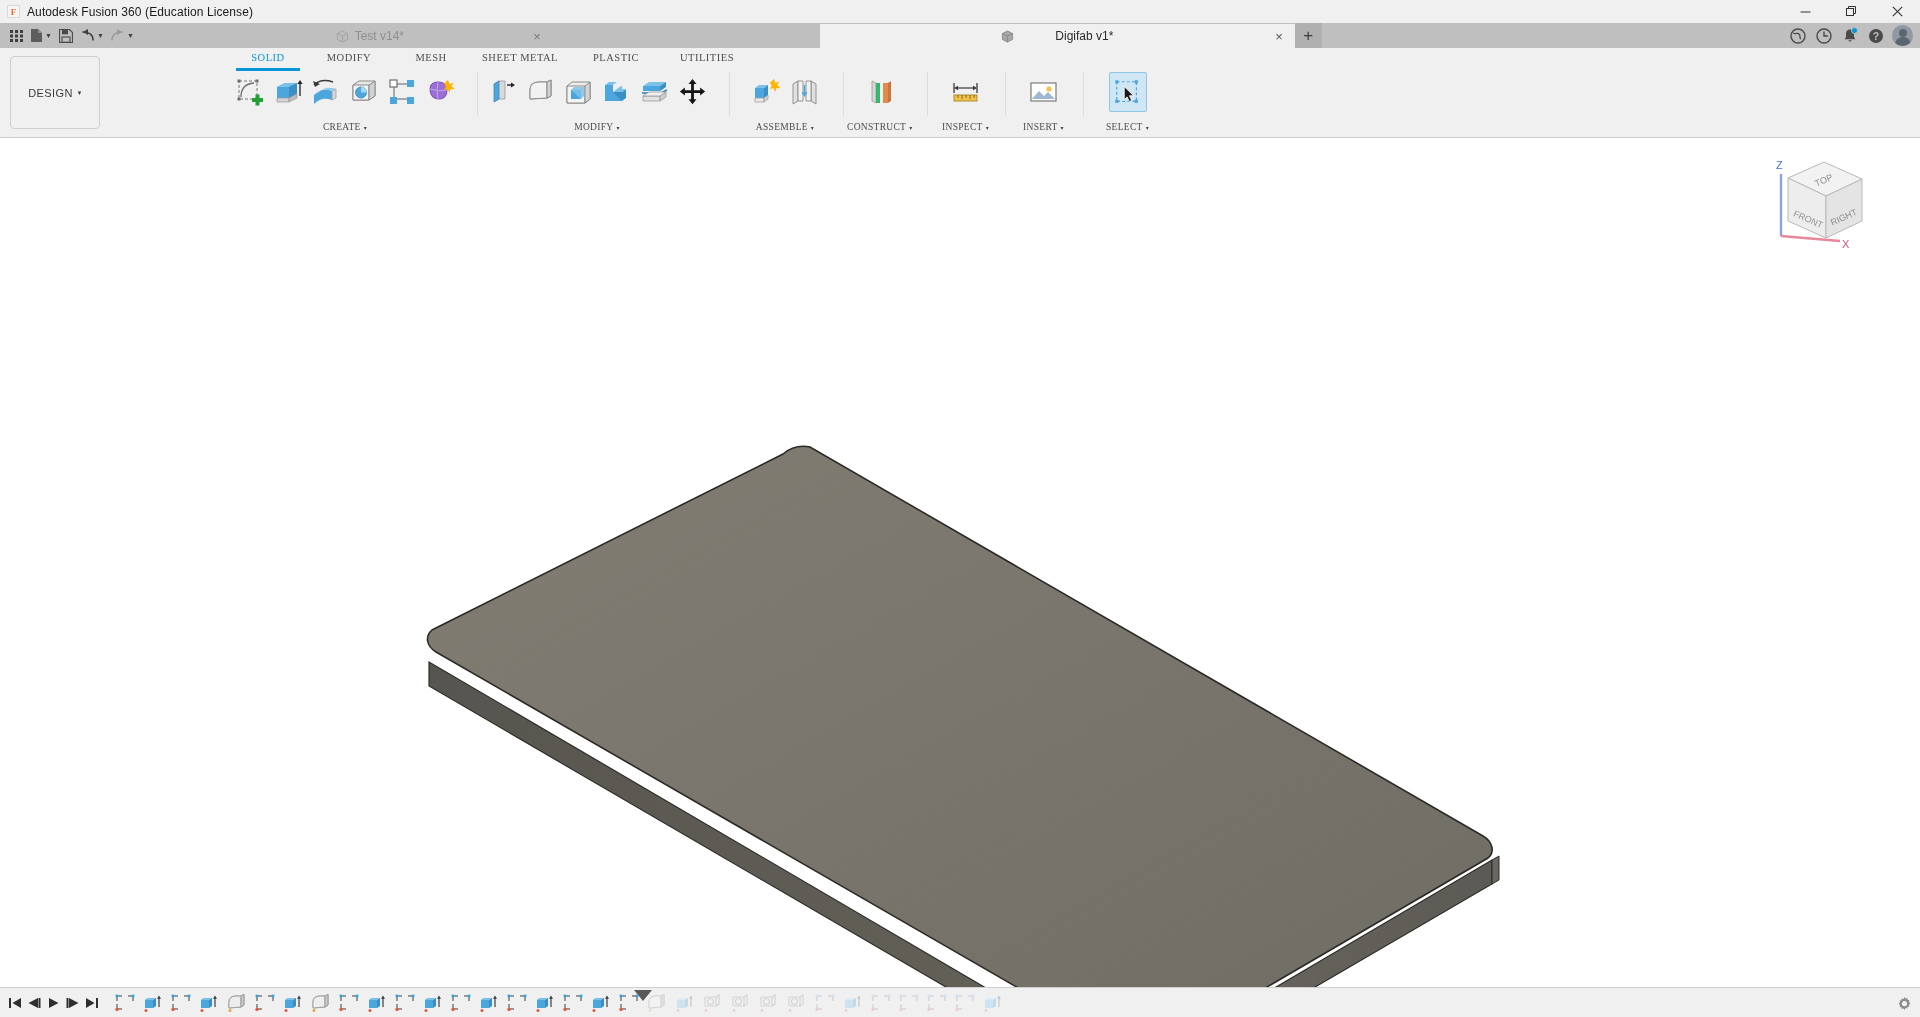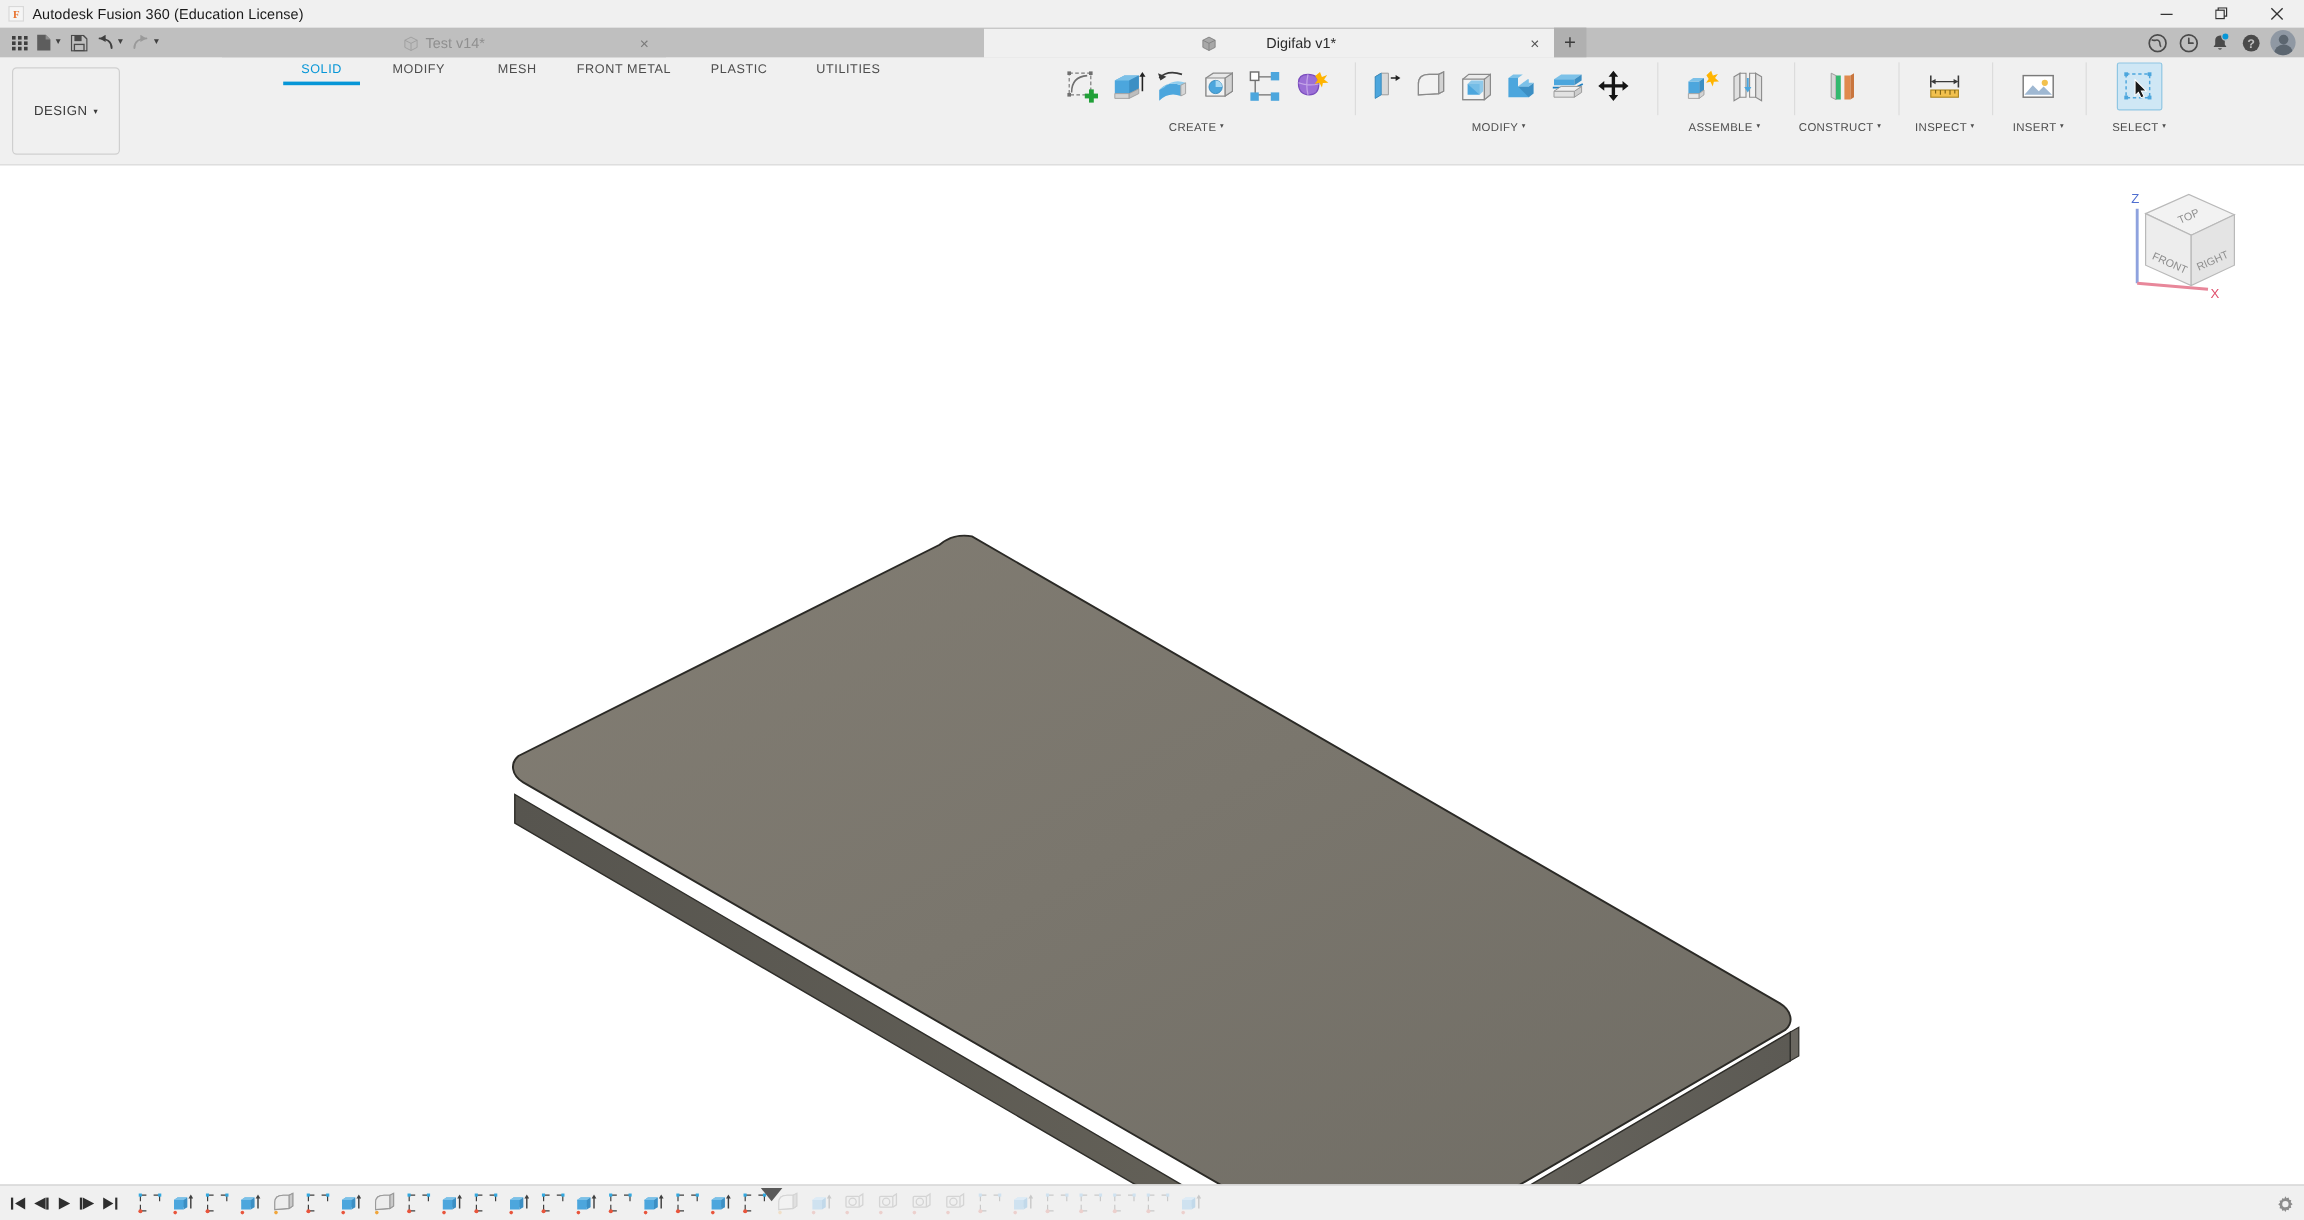--- a/index.html
+++ b/index.html
@@ -75,21 +75,21 @@
   .ribbon {
     flex:0 0 90px; height:90px; background:#f0f0f0; display:flex;
     border-bottom:1px solid #d2d2d2; position:relative;
   }
   .design-box {
     width:90px; margin:8px 0 8px 10px; border:1px solid #cfcfcf; border-radius:4px;
     display:flex; align-items:center; justify-content:center;
     font-size:11px; color:#3a3a3a; letter-spacing:0.4px; flex:0 0 auto; background:#f0f0f0;
   }
   .design-box .dcaret { font-size:7px; margin-left:5px; color:#3a3a3a; }
-  .ribbon-right { flex:1; display:flex; flex-direction:row; position:relative; }
+  .ribbon-right { flex:1; display:flex; flex-direction:column; position:relative;font-family:Liberation Serif, serif; }
 
   .rtabs { height:20px; display:flex; align-items:center; padding-left:8px; gap:0; }
   .rtab {
     font-size:10.5px; color:#4d4d4d; letter-spacing:0.5px; text-align:center;
     padding:0 6px; position:relative; height:20px; line-height:20px;
   }
   .rtab.active { color:#0696d7; }
   .rtab.active::after {
     content:""; position:absolute; left:6px; right:6px; bottom:-3px; height:3px; background:#0696d7;
   }
@@ -98,21 +98,21 @@
   .rgroup { display:flex; flex-direction:column; align-items:center; position:relative; height:68px; }
   .rgroup + .rgroup::before {
     content:""; position:absolute; left:0; top:4px; bottom:20px; width:1px; background:#dcdcdc;
   }
   .ricons { display:flex; align-items:flex-start; gap:0; padding:4px 6px 0 6px; }
   .ricon {
     width:38px; height:40px; display:flex; align-items:center; justify-content:center;
   }
   .rlabel {
     font-size:9.5px; color:#4d4d4d; letter-spacing:0.3px; margin-top:auto;
-    padding-bottom:4px; display:flex; align-items:flex-start; gap:3px; white-space:nowrap;
+    padding-bottom:4px; display:flex; align-items:center; gap:3px; white-space:nowrap;
   }
   .rlabel .lcaret { font-size:6px; }
 
   
   .canvas {
     flex:1; position:relative; background:#ffffff; overflow:hidden;
   }
   .viewcube { position:absolute; right:44px; top:10px; width:110px; height:105px; }
 
   
@@ -286,21 +286,21 @@
         <div class="rtab active" style="width:76px;">
           <span>SOLID</span>
         </div>
         <div class="rtab" style="width:86px;">
           <span>MODIFY</span>
         </div>
         <div class="rtab" style="width:78px;">
           <span>MESH</span>
         </div>
         <div class="rtab" style="width:100px;">
-          <span>FRONT METAL</span>
+          <span>SHEET METAL</span>
         </div>
         <div class="rtab" style="width:92px;">
           <span>PLASTIC</span>
         </div>
         <div class="rtab" style="width:90px;">
           <span>UTILITIES</span>
         </div>
       </div>
 
       <div class="rpanels" style="padding-left:125px;">

